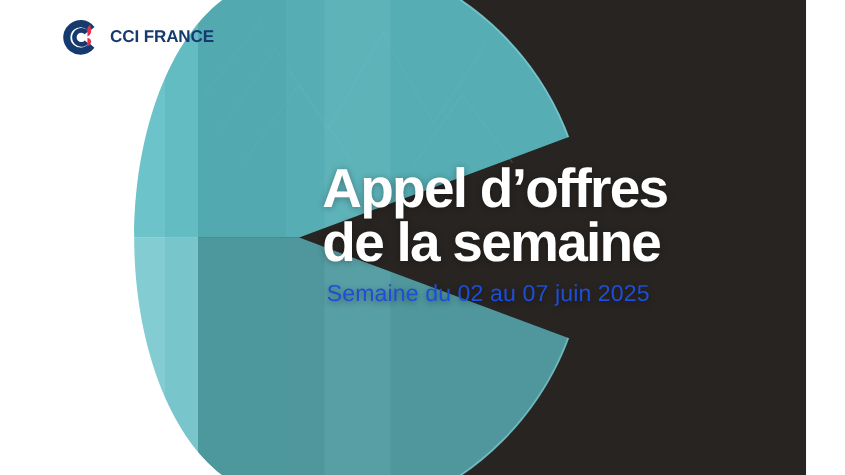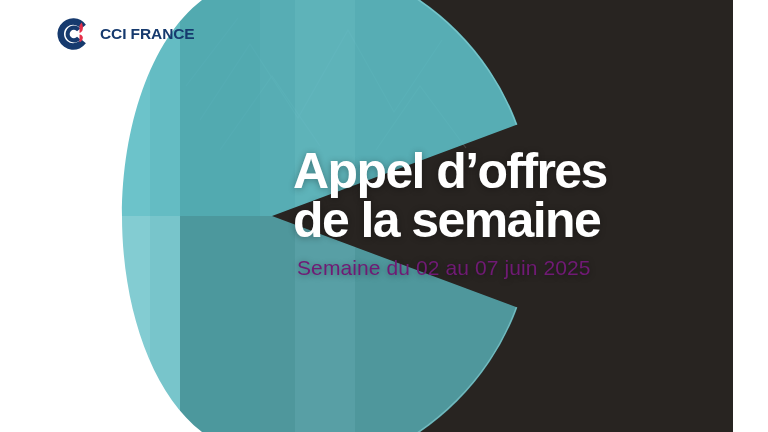--- a/index.html
+++ b/index.html
@@ -145,21 +145,21 @@
     text-shadow: 0 1px 7px rgba(0,0,0,0.32);
   }
   .headline h1 span { display: block; }
   .subtitle {
     margin: 11px 0 0 4px;
     font-family: "Liberation Sans", sans-serif;
     font-weight: normal;
     font-size: 21px;
     line-height: 1.1;
     letter-spacing: 0.1px;
-    color: #701a75;
+    color: #1d4ed8;
     text-shadow: 0 1px 6px rgba(0,0,0,0.4);
   }
 </style>
 </head>
 <body>
 
 <div class="slide">
 
   <div class="photo-wrap">
     <div class="photo"></div>

